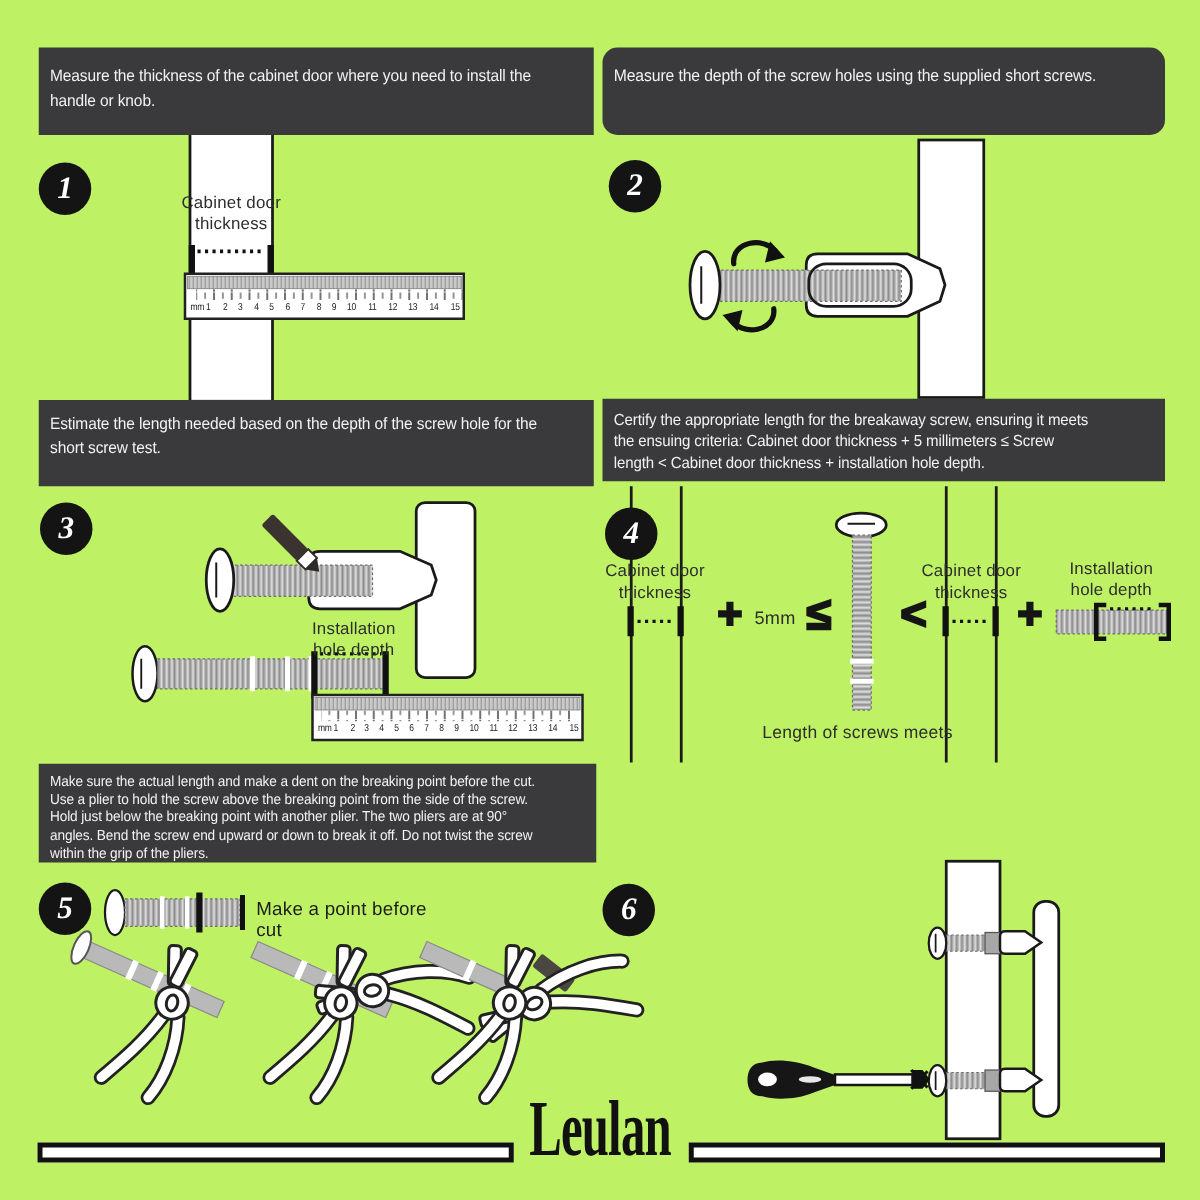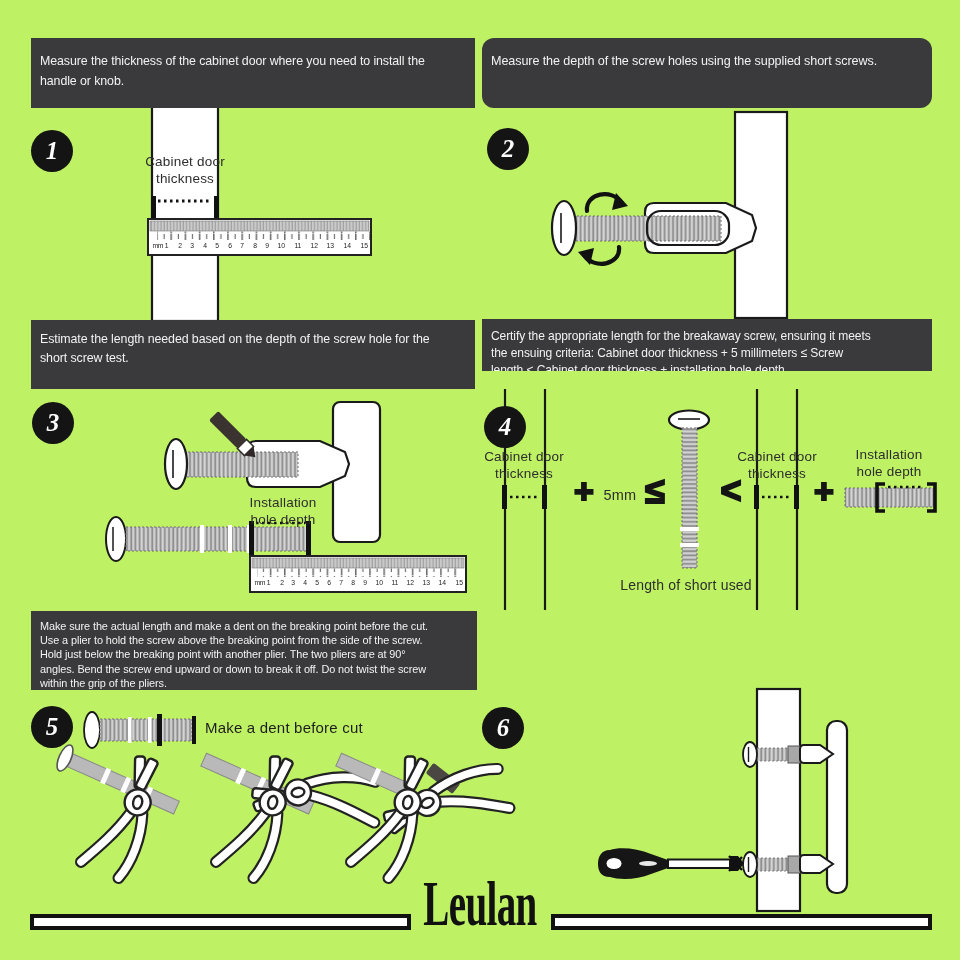--- a/index.html
+++ b/index.html
@@ -175,21 +175,21 @@
       <span>8</span>
       <span>9</span>
       <span>10</span>
       <span>11</span>
       <span>12</span>
       <span>13</span>
       <span>14</span>
       <span>15</span>
     </div>
 
-  <div class="panel" style="left:482px;top:319px;width:450px;height:52px;padding:9px 0 0 9px;">
+  <div class="panel" style="left:482px;top:319px;width:450px;height:66px;padding:9px 0 0 9px;">
     <div class="ptxt" style="font-size:12.8px;line-height:16.8px;">Certify the appropriate length for the breakaway screw, ensuring it meets
 the ensuing criteria: Cabinet door thickness + 5 millimeters ≤ Screw
 length &lt; Cabinet door thickness + installation hole depth.</div>
   </div>
   <div class="badge" style="left:484px;top:406px;">4</div>
 
   <svg style="left:480px;top:389px;z-index:1;" width="460" height="221" viewBox="480 389 460 221">
     <g>
       <line x1="505" y1="389" x2="505" y2="610" stroke="#1a1a1a" stroke-width="2.2"></line>
       <line x1="545" y1="389" x2="545" y2="610" stroke="#1a1a1a" stroke-width="2.2"></line>
@@ -222,21 +222,21 @@
 thickness</div>
   <div class="sym" style="left:562px;top:472px;width:44px;font-size:34px;">+</div>
   <div class="lbl" style="left:598px;top:487px;width:44px;font-size:14.5px;">5mm</div>
   <div class="sym" style="left:636px;top:470px;width:38px;font-size:36px;">≤</div>
   <div class="sym" style="left:712px;top:470px;width:38px;font-size:36px;">&lt;</div>
   <div class="lbl" style="left:717px;top:449px;width:120px;">Cabinet door
 thickness</div>
   <div class="sym" style="left:802px;top:472px;width:44px;font-size:34px;">+</div>
   <div class="lbl" style="left:829px;top:447px;width:120px;">Installation
 hole depth</div>
-  <div class="lbl" style="left:600px;top:577px;width:172px;font-size:14px;">Length of short used</div>
+  <div class="lbl" style="left:600px;top:577px;width:172px;font-size:14px;">Length of screws meets</div>
 
   <div class="panel" style="left:31px;top:611px;width:446px;height:79px;padding:8px 0 13px 9px;">
     <div class="ptxt" style="font-size:11.6px;line-height:14.2px;">Make sure the actual length and make a dent on the breaking point before the cut.
 Use a plier to hold the screw above the breaking point from the side of the screw.
 Hold just below the breaking point with another plier. The two pliers are at 90°
 angles. Bend the screw end upward or down to break it off. Do not twist the screw
 within the grip of the pliers.</div>
   </div>
   <div class="badge" style="left:31px;top:706px;">5</div>
 
@@ -274,21 +274,21 @@
     <g transform="translate(405,810)">
       <g transform="translate(-70,-52) rotate(24)">
         <rect x="4" y="-7" width="72" height="14" fill="#b9b9b9" stroke="#8a8a8a" stroke-width="1"></rect>
         <rect x="42" y="-8" width="5" height="16" fill="#fff"></rect>
       </g>
       <rect x="22" y="-44" width="34" height="13" rx="2" transform="rotate(38 30 -36)" fill="#4a4743"></rect>
       <use href="#plier" transform="translate(30,-10) rotate(-118)"></use>
       <use href="#plier" transform="rotate(12)"></use>
     </g>
   </svg>
-  <div class="lbl" style="left:205px;top:720px;width:160px;text-align:left;font-size:15px;color:#1d1d1d;">Make a dent before cut</div>
+  <div class="lbl" style="left:205px;top:720px;width:160px;text-align:left;font-size:15px;color:#1d1d1d;">Make a point before cut</div>
 
   <div class="badge" style="left:482px;top:707px;">6</div>
 
   <svg style="left:558px;top:688px;z-index:1;" width="382" height="225" viewBox="558 688 382 225">
     <rect x="757" y="689" width="43" height="222" fill="#fff" stroke="#1a1a1a" stroke-width="2.2"></rect>
     <rect x="827" y="721" width="20" height="172" rx="9" fill="#fff" stroke="#1a1a1a" stroke-width="2.2"></rect>
     <g>
       <rect x="757" y="748" width="32" height="13" fill="url(#thrH)" stroke="#6f6f6f" stroke-width="0.8" stroke-dasharray="2 2"></rect>
       <rect x="788" y="746" width="14" height="17" fill="#a7a7a7" stroke="#555" stroke-width="1"></rect>
       <path d="M 804,745 H 820 L 833,754 L 820,763 H 804 Q 800,763 800,759 V 749 Q 800,745 804,745 Z" fill="#fff" stroke="#1a1a1a" stroke-width="2"></path>

